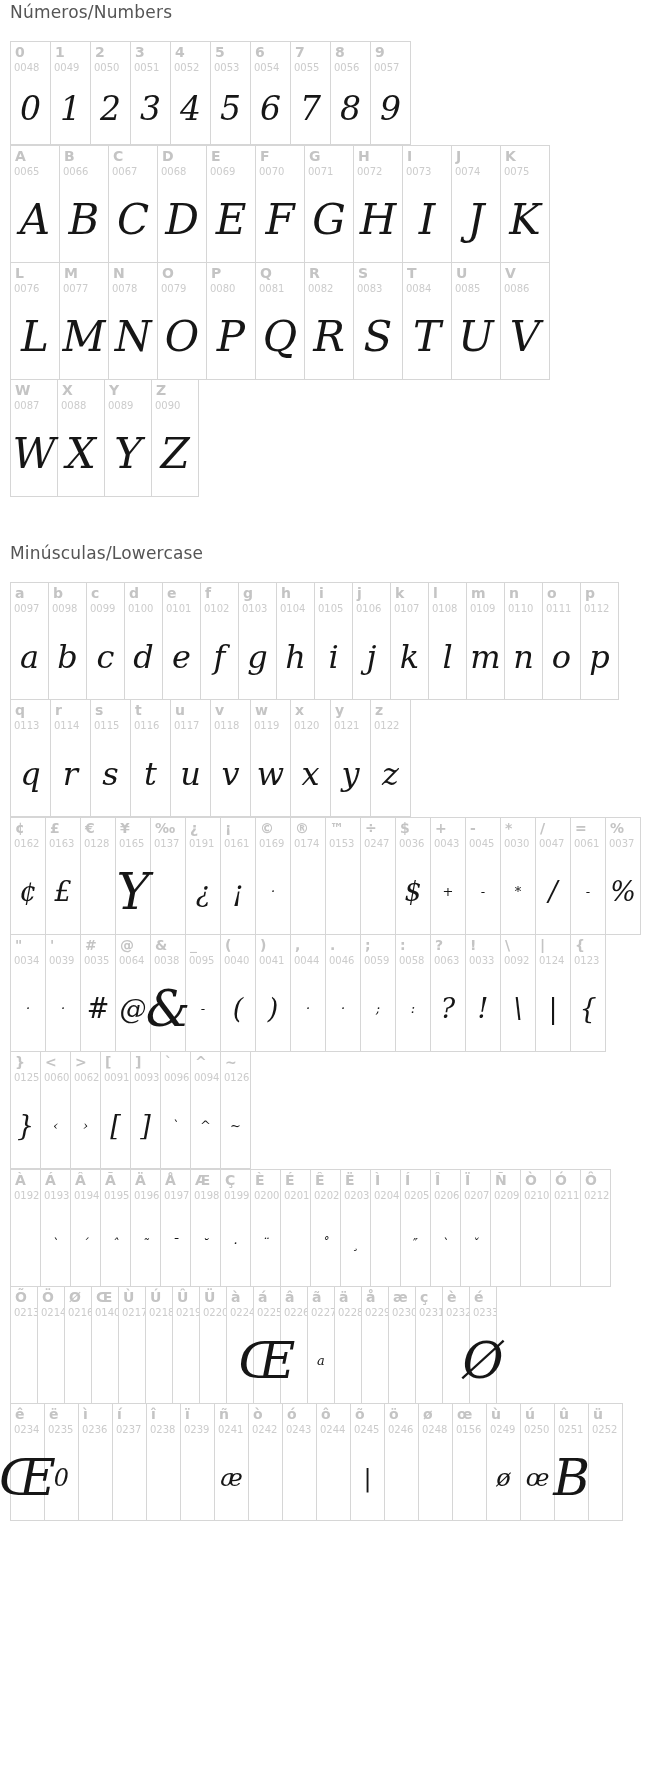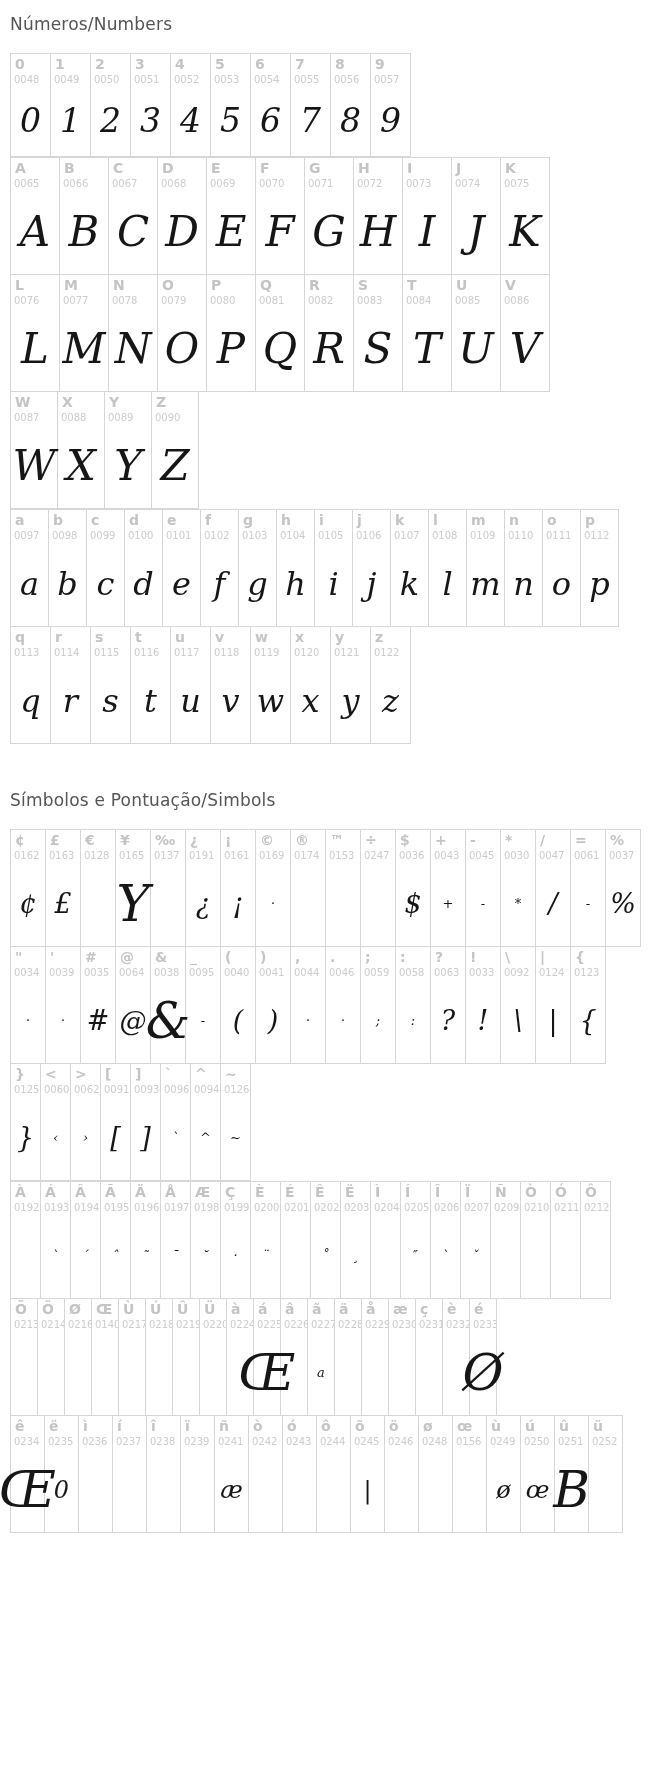--- a/index.html
+++ b/index.html
@@ -3,21 +3,21 @@
 <meta charset="utf-8">
 <style>
   html,body { margin:0; padding:0; background:#ffffff; }
   body { width:661px; font-family:"Liberation Sans",sans-serif; }
   .wrap { padding:2px 0 30px 10px; }
   .section-heading {
     font-family:"DejaVu Sans","Liberation Sans",sans-serif;
     font-size:17px; font-weight:400; color:#555555;
     margin:46px 0 19px 0; padding:0; letter-spacing:0.2px;
   }
-  .section:first-child .section-heading { margin-top:12px; }
+  .section:first-child .section-heading { margin-top:0; }
   .char-row { display:flex; }
   .char-row + .char-row { margin-top:-1px; }
   .char-cell {
     position:relative; box-sizing:border-box; flex:0 0 auto;
     border:1px solid #d6d6d6; background:#ffffff;
   }
   .char-cell + .char-cell { margin-left:-1px; }
   .ch {
     font-family:"DejaVu Sans","Liberation Sans",sans-serif;
     font-weight:bold; font-size:14px; line-height:15px; color:#c4c4c4;
@@ -235,20 +235,21 @@
           <div class="glyph g1">Y</div>
         </div>
         <div class="char-cell" style="width: 48px; height: 118px;">
           <div class="ch">Z</div>
           <div class="code">0090</div>
           <div class="glyph g1">Z</div>
         </div>
       </div>
     </div>
     <div class="section">
+      <h2 class="section-heading">Minúsculas/Lowercase</h2>
       <div class="char-row">
         <div class="char-cell" style="width: 39px; height: 118px;">
           <div class="ch">a</div>
           <div class="code">0097</div>
           <div class="glyph g2">a</div>
         </div>
         <div class="char-cell" style="width: 39px; height: 118px;">
           <div class="ch">b</div>
           <div class="code">0098</div>
           <div class="glyph g2">b</div>
@@ -371,21 +372,20 @@
           <div class="glyph g2">y</div>
         </div>
         <div class="char-cell" style="width: 41px; height: 118px;">
           <div class="ch">z</div>
           <div class="code">0122</div>
           <div class="glyph g2">z</div>
         </div>
       </div>
     </div>
     <div class="section">
-      <h2 class="section-heading">Símbolos e Pontuação/Simbols</h2>
       <div class="char-row">
         <div class="char-cell" style="width: 36px; height: 118px;">
           <div class="ch">¢</div>
           <div class="code">0162</div>
           <div class="glyph g3">¢</div>
         </div>
         <div class="char-cell" style="width: 36px; height: 118px;">
           <div class="ch">£</div>
           <div class="code">0163</div>
           <div class="glyph g3">£</div>

